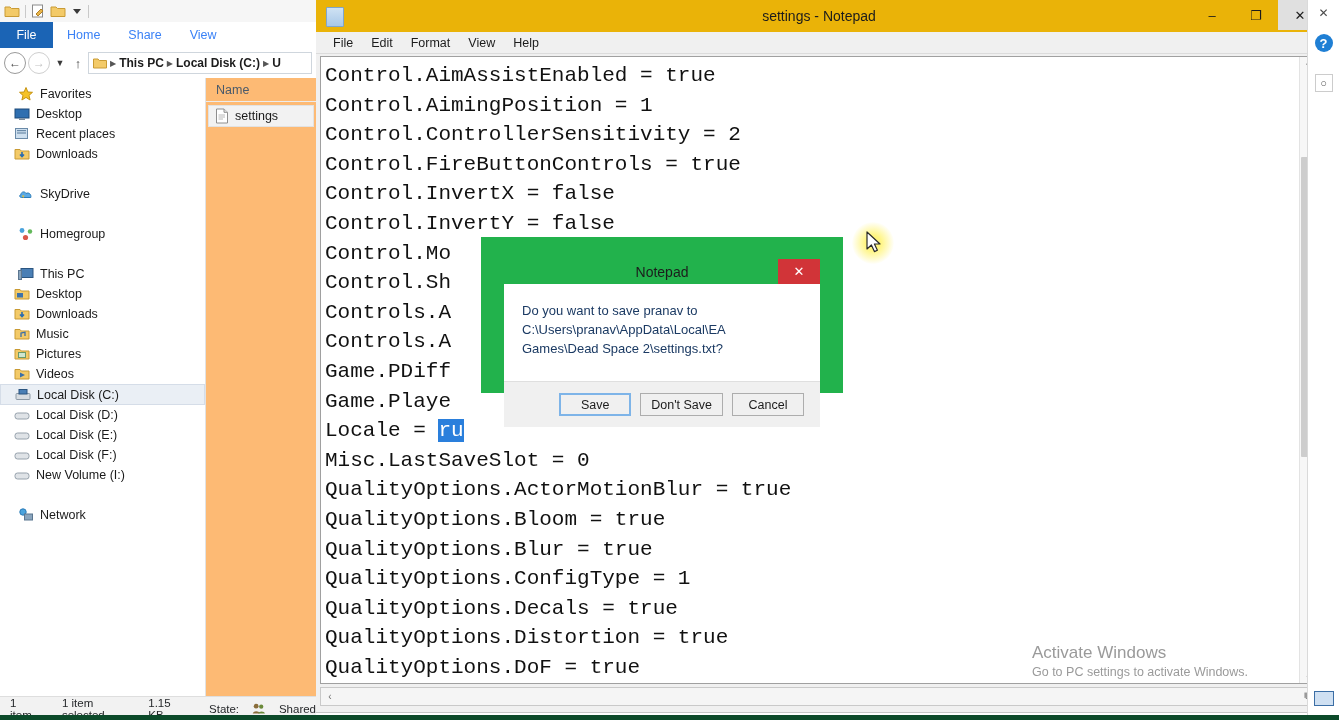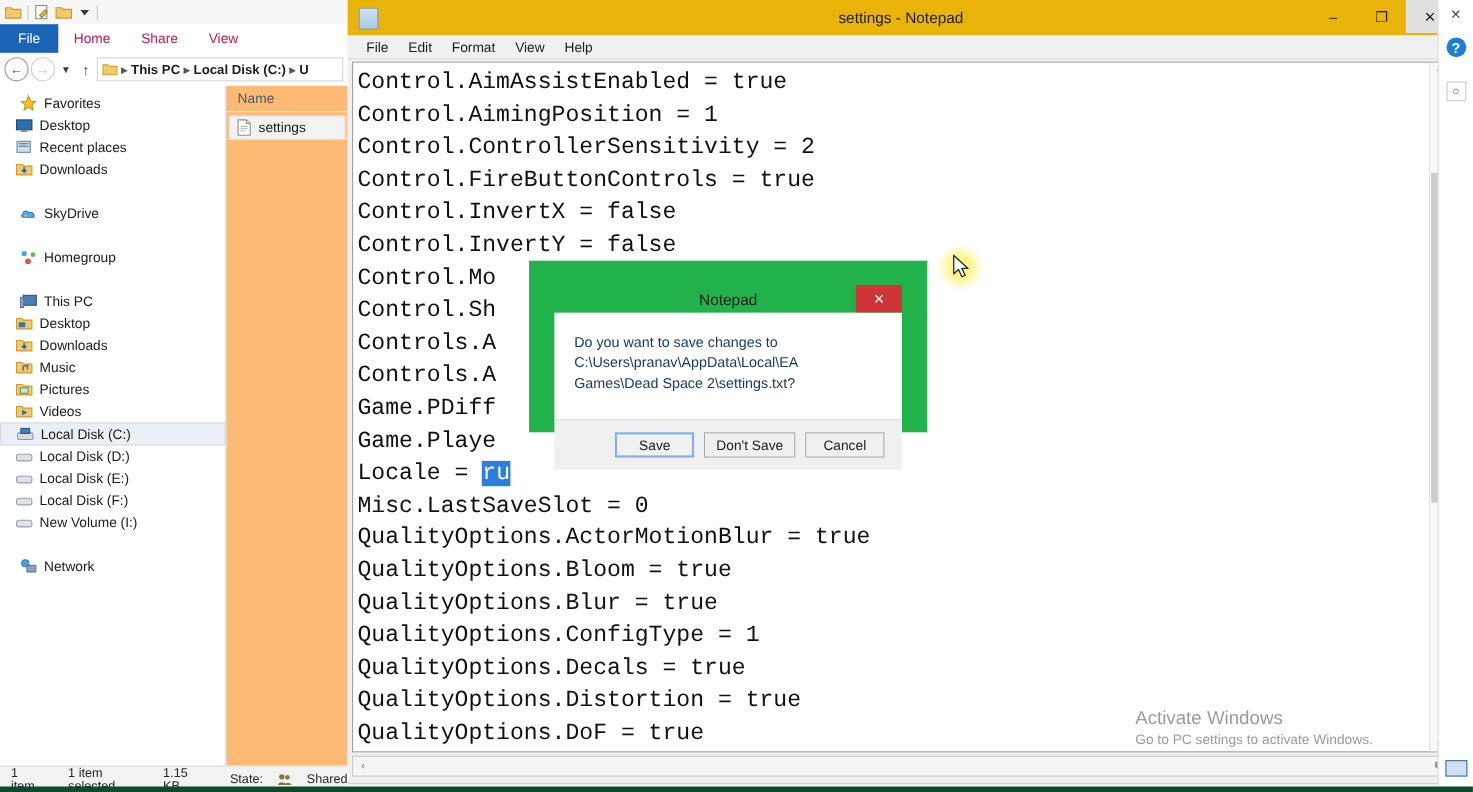--- a/index.html
+++ b/index.html
@@ -18,21 +18,21 @@
     background:#ffffff; overflow:hidden;
   }
   .ex-qat {
     height:22px; background:#f6f6f6; display:flex; align-items:center;
     padding-left:4px; gap:5px; border-bottom:0px solid #ddd;
   }
   .ex-qat .sep { width:1px; height:13px; background:#c9c9c9; }
   .ex-ribbon-tabs { height:26px; background:#ffffff; display:flex; align-items:stretch; }
   .ex-tab {
     display:flex; align-items:center; justify-content:center;
-    padding:0 14px; font-size:12.5px; color:#be185d;
+    padding:0 14px; font-size:12.5px; color:#3b82f6;
   }
   .ex-tab.file {
     background:#1b64b5; color:#fff; font-size:12.5px; min-width:53px;
   }
   .ex-addrbar {
     height:30px; display:flex; align-items:center; gap:2px;
     padding:0 4px; background:#fff;
   }
   .navbtn {
     width:22px; height:22px; border-radius:50%; border:1px solid #9a9a9a;
@@ -475,21 +475,21 @@
     <div class="rs-o">○</div>
     <div class="rs-tray"></div>
   </div>
 
   <div id="dialog">
     <div class="dlg-title">
       <span class="dlg-title-text">Notepad</span>
       <div class="dlg-close">✕</div>
     </div>
     <div class="dlg-body">
-      <div class="dlg-msg">Do you want to save changes to</div>
+      <div class="dlg-msg">Do you want to save pranav to</div>
       <div class="dlg-msg">C:\Users\pranav\AppData\Local\EA</div>
       <div class="dlg-msg">Games\Dead Space 2\settings.txt?</div>
     </div>
     <div class="dlg-foot">
       <div class="dlg-btn default">Save</div>
       <div class="dlg-btn">Don't Save</div>
       <div class="dlg-btn">Cancel</div>
     </div>
   </div>
 

